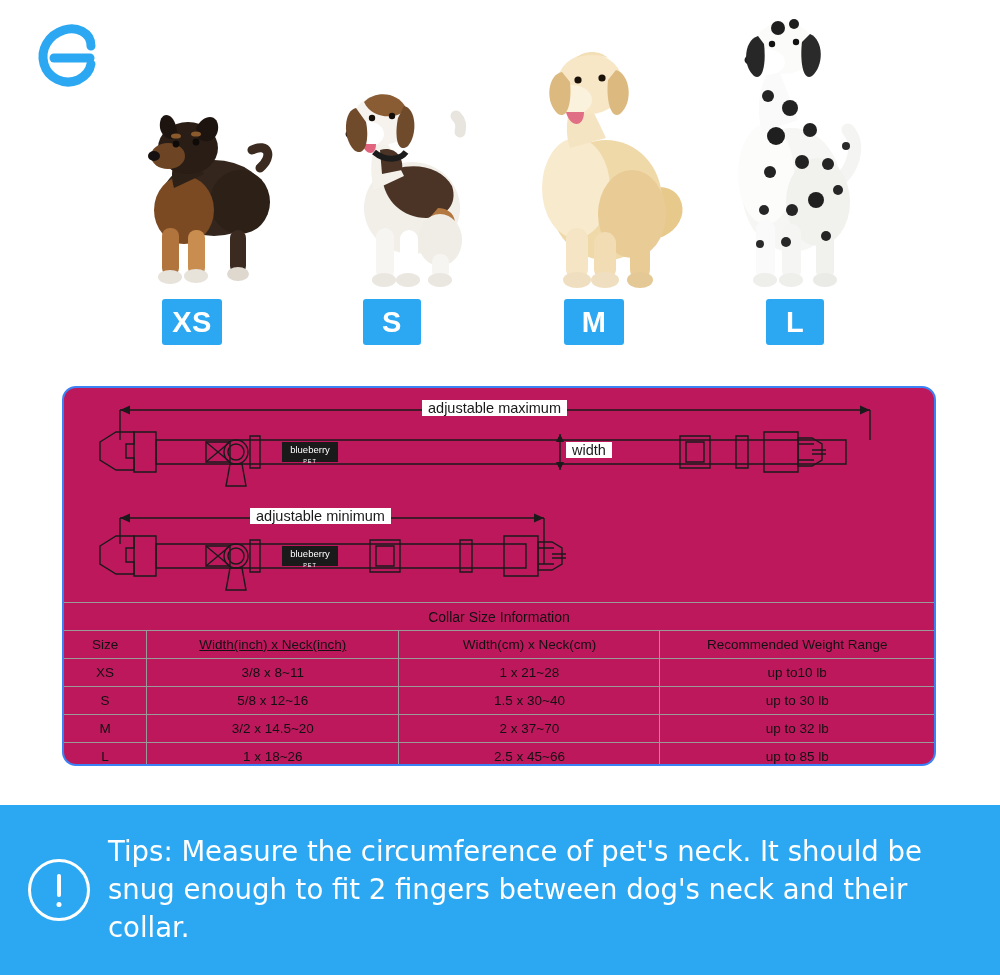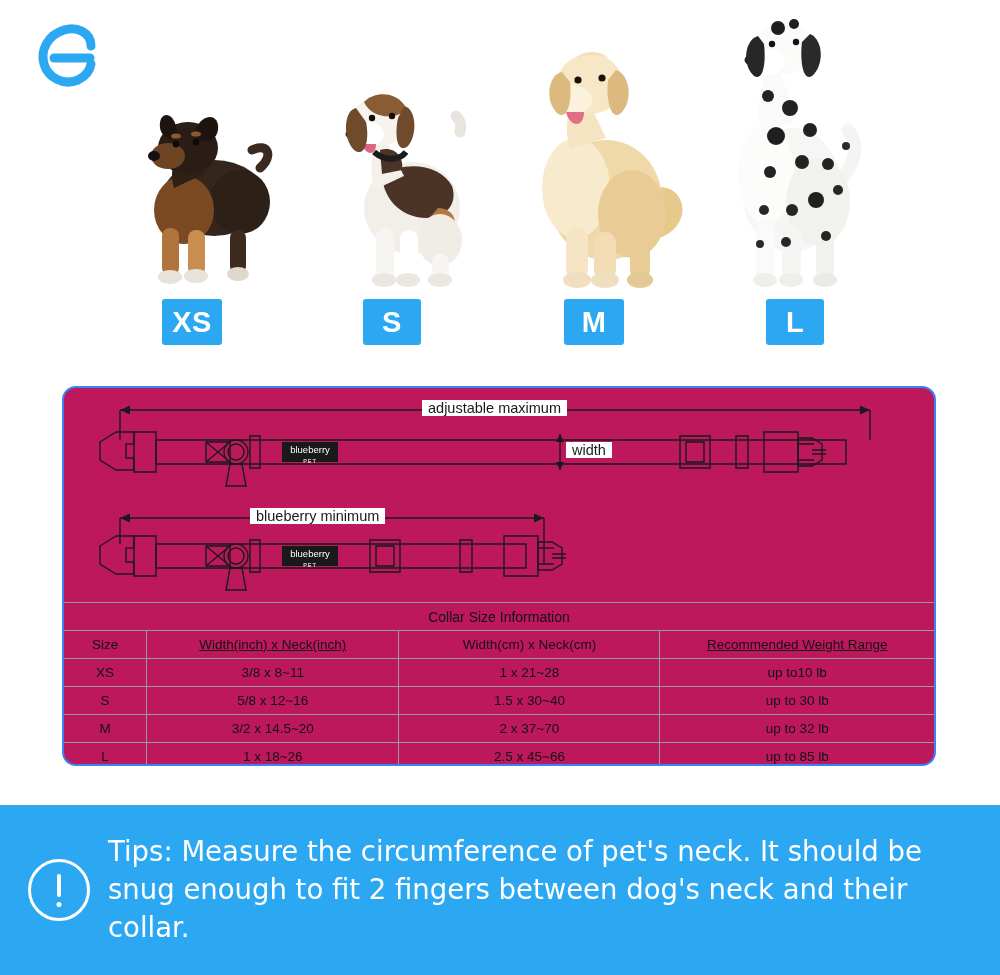--- a/index.html
+++ b/index.html
@@ -89,21 +89,21 @@
   .tbl-title td {
     text-align: left;
     padding-left: 18px;
     border-right: none;
     font-size: 14px;
     height: 30px;
   }
   .col-size { width: 9.5%; }
   .col-in { width: 29%; text-decoration: underline; }
   .col-cm { width: 30%; }
-  .col-wt { width: 31.5%; text-decoration: underline; }
+  .col-wt { width: 31.5%; }
 
   
   .tips {
     position: absolute;
     left: 0; bottom: 0;
     width: 1000px; height: 170px;
     background: #2ca8f2;
     display: flex;
     align-items: center;
     padding: 0 32px 0 28px;
@@ -407,21 +407,21 @@
           <path d="M312 158 h18 v20 h-18 z"></path>
           <path d="M396 152 h12 v32 h-12 z"></path>
           <path d="M440 148 h34 v40 h-34 z"></path>
           <path d="M474 154 h14 l10 6 v16 l-10 6 h-14 z"></path>
           <path d="M474 160 h16 M474 176 h16"></path>
           <path d="M488 166 h14 M488 170 h14"></path>
         </g>
       </svg>
 
       <div class="dim-label" style="left:358px; top:12px;">adjustable maximum</div>
-      <div class="dim-label" style="left:186px; top:120px;">blueberry minimum</div>
+      <div class="dim-label" style="left:186px; top:120px;">adjustable minimum</div>
       <div class="dim-label" style="left:502px; top:54px;">width</div>
       <div style="position:absolute;left:222px;top:57px;width:48px;text-align:center;color:#fff;font-size:9.5px;line-height:1;">
         <span>blueberry</span><br>
         <span style="font-size:5.5px;letter-spacing:1px;">PET</span>
       </div>
       <div style="position:absolute;left:222px;top:161px;width:48px;text-align:center;color:#fff;font-size:9.5px;line-height:1;">
         <span>blueberry</span><br>
         <span style="font-size:5.5px;letter-spacing:1px;">PET</span>
       </div>
     </div>

